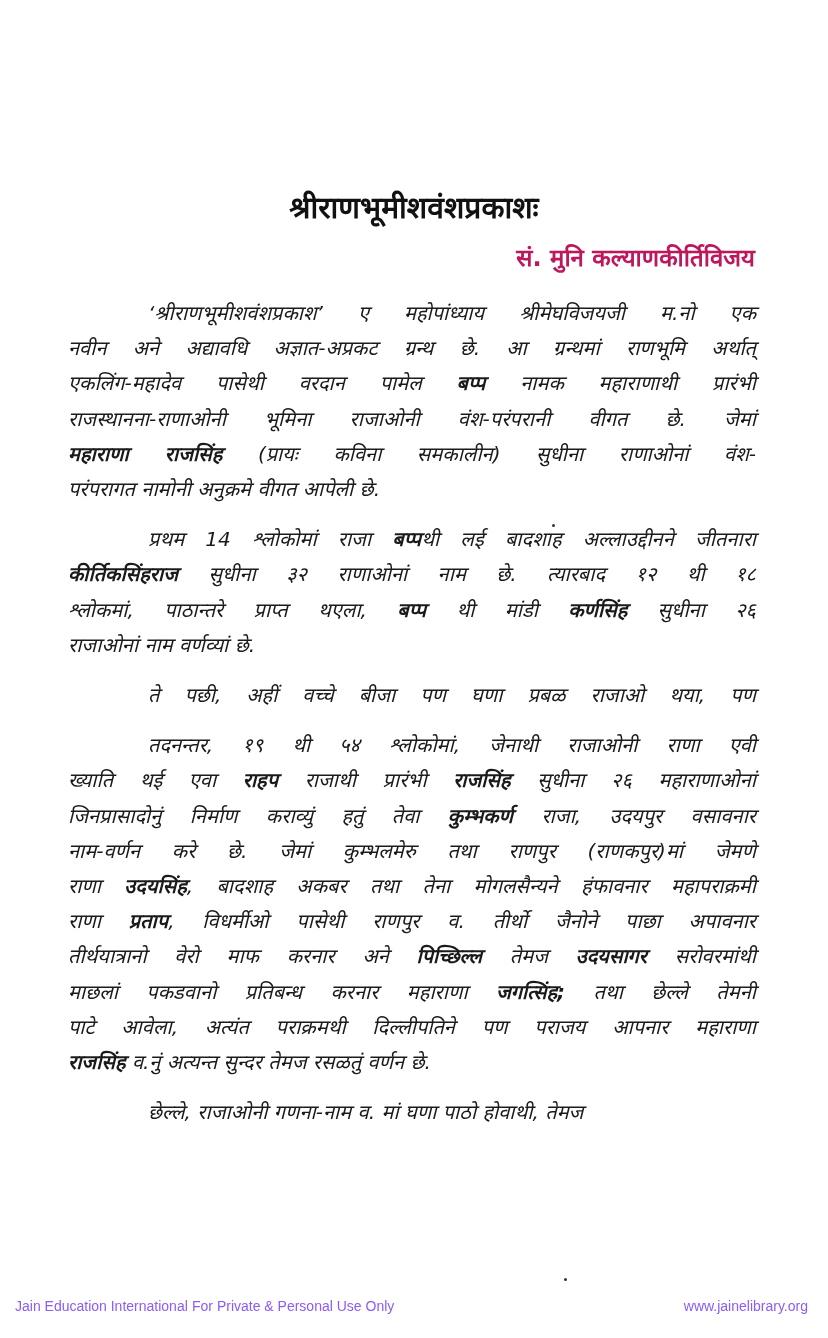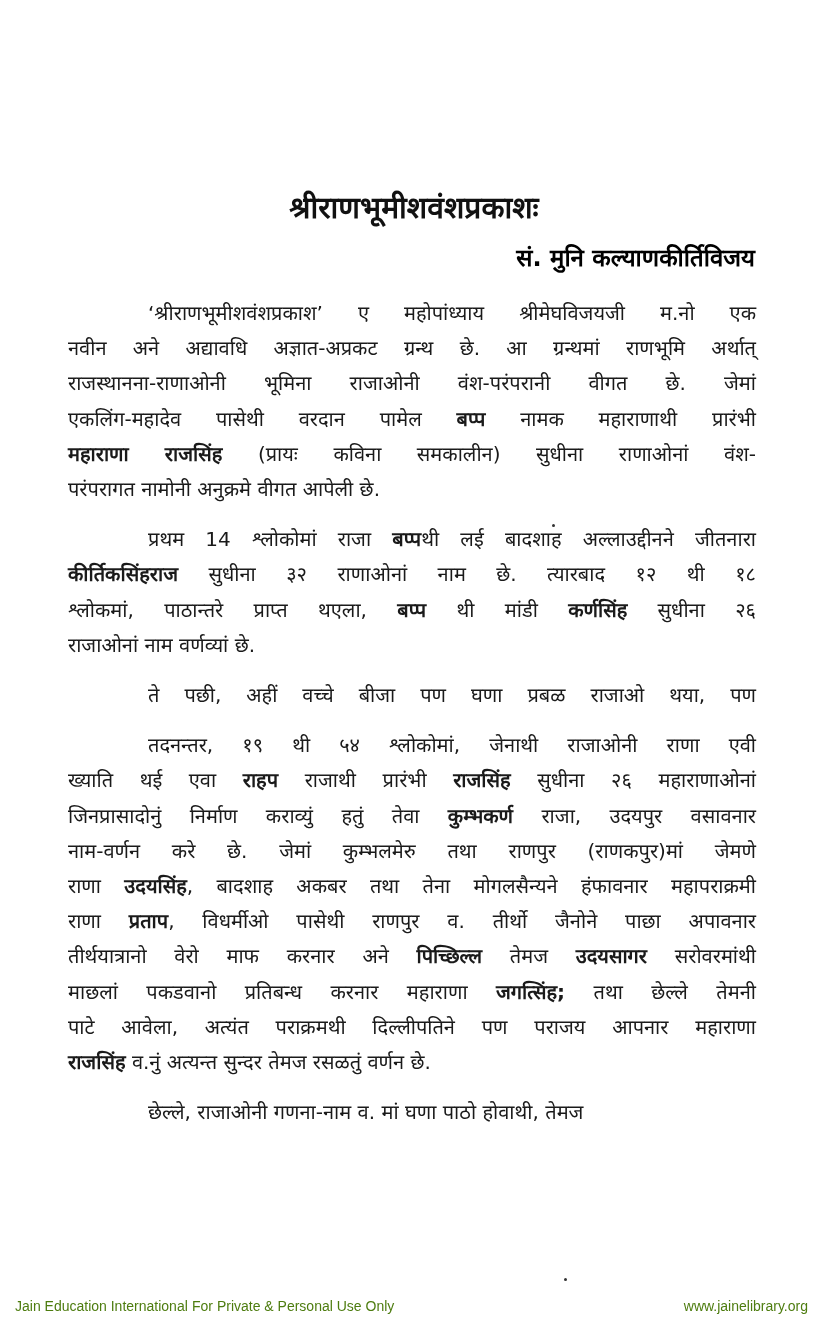--- a/index.html
+++ b/index.html
@@ -33,28 +33,29 @@
       color: #111;
       margin: 0;
       padding-left: 0;
     }
     .subtitle {
       position: absolute;
       top: 240px;
       right: 73px;
       font-size: 24px;
       font-weight: bold;
-      color: #000000;
+      color: #be185d;
       margin: 0;
     }
     .body-text {
       position: absolute;
       top: 296px;
       left: 68px;
       width: 688px;
+      font-style: italic;
     }
     .para {
       margin: 0 0 15px 0;
       font-size: 20px;
       line-height: 35.2px;
       text-align: justify;
       text-align-last: left;
     }
     .para .line {
       display: block;
@@ -79,21 +80,21 @@
       background: #333;
     }
     .footer {
       position: absolute;
       top: 1298px;
       left: 0;
       width: 828px;
       height: 20px;
       font-family: "Liberation Sans", sans-serif;
       font-size: 14px;
-      color: #4d7c0f;
+      color: #8b5cf6;
     }
     .footer span {
       position: absolute;
       top: 0;
       white-space: nowrap;
     }
     .footer .f-left { left: 15px; }
     .footer .f-center { left: 192px; }
     .footer .f-right { right: 20px; }
   </style>
@@ -103,22 +104,22 @@
 <div class="page">
 
   <h1 class="title">श्रीराणभूमीशवंशप्रकाशः</h1>
 
   <div class="subtitle">सं. मुनि कल्याणकीर्तिविजय</div>
 
   <div class="body-text" id="body-text">
       <p class="para">
         <span class="line indent"><span>‘श्रीराणभूमीशवंशप्रकाश’ ए महोपांध्याय श्रीमेघविजयजी म.नो एक</span></span>
         <span class="line"><span>नवीन अने अद्यावधि अज्ञात-अप्रकट ग्रन्थ छे. आ ग्रन्थमां राणभूमि अर्थात्</span></span>
+        <span class="line"><span>एकलिंग-महादेव पासेथी वरदान पामेल </span><span class="b">बप्प</span><span> नामक महाराणाथी प्रारंभी</span></span>
         <span class="line"><span>राजस्थानना-राणाओनी भूमिना राजाओनी वंश-परंपरानी वीगत छे. जेमां</span></span>
-        <span class="line"><span>एकलिंग-महादेव पासेथी वरदान पामेल </span><span class="b">बप्प</span><span> नामक महाराणाथी प्रारंभी</span></span>
         <span class="line"><span class="b">महाराणा राजसिंह</span><span> (प्रायः कविना समकालीन) सुधीना राणाओनां वंश-</span></span>
         <span class="line last"><span>परंपरागत नामोनी अनुक्रमे वीगत आपेली छे.</span></span>
       </p>
       <p class="para">
         <span class="line indent"><span>प्रथम 14 श्लोकोमां राजा </span><span class="b">बप्प</span><span>थी लई बादशाह अल्लाउद्दीनने जीतनारा</span></span>
         <span class="line"><span class="b">कीर्तिकसिंहराज</span><span> सुधीना ३२ राणाओनां नाम छे. त्यारबाद १२ थी १८</span></span>
         <span class="line"><span>श्लोकमां, पाठान्तरे प्राप्त थएला, </span><span class="b">बप्प</span><span> थी मांडी </span><span class="b">कर्णसिंह</span><span> सुधीना २६</span></span>
         <span class="line last"><span>राजाओनां नाम वर्णव्यां छे.</span></span>
       </p>
       <p class="para">

